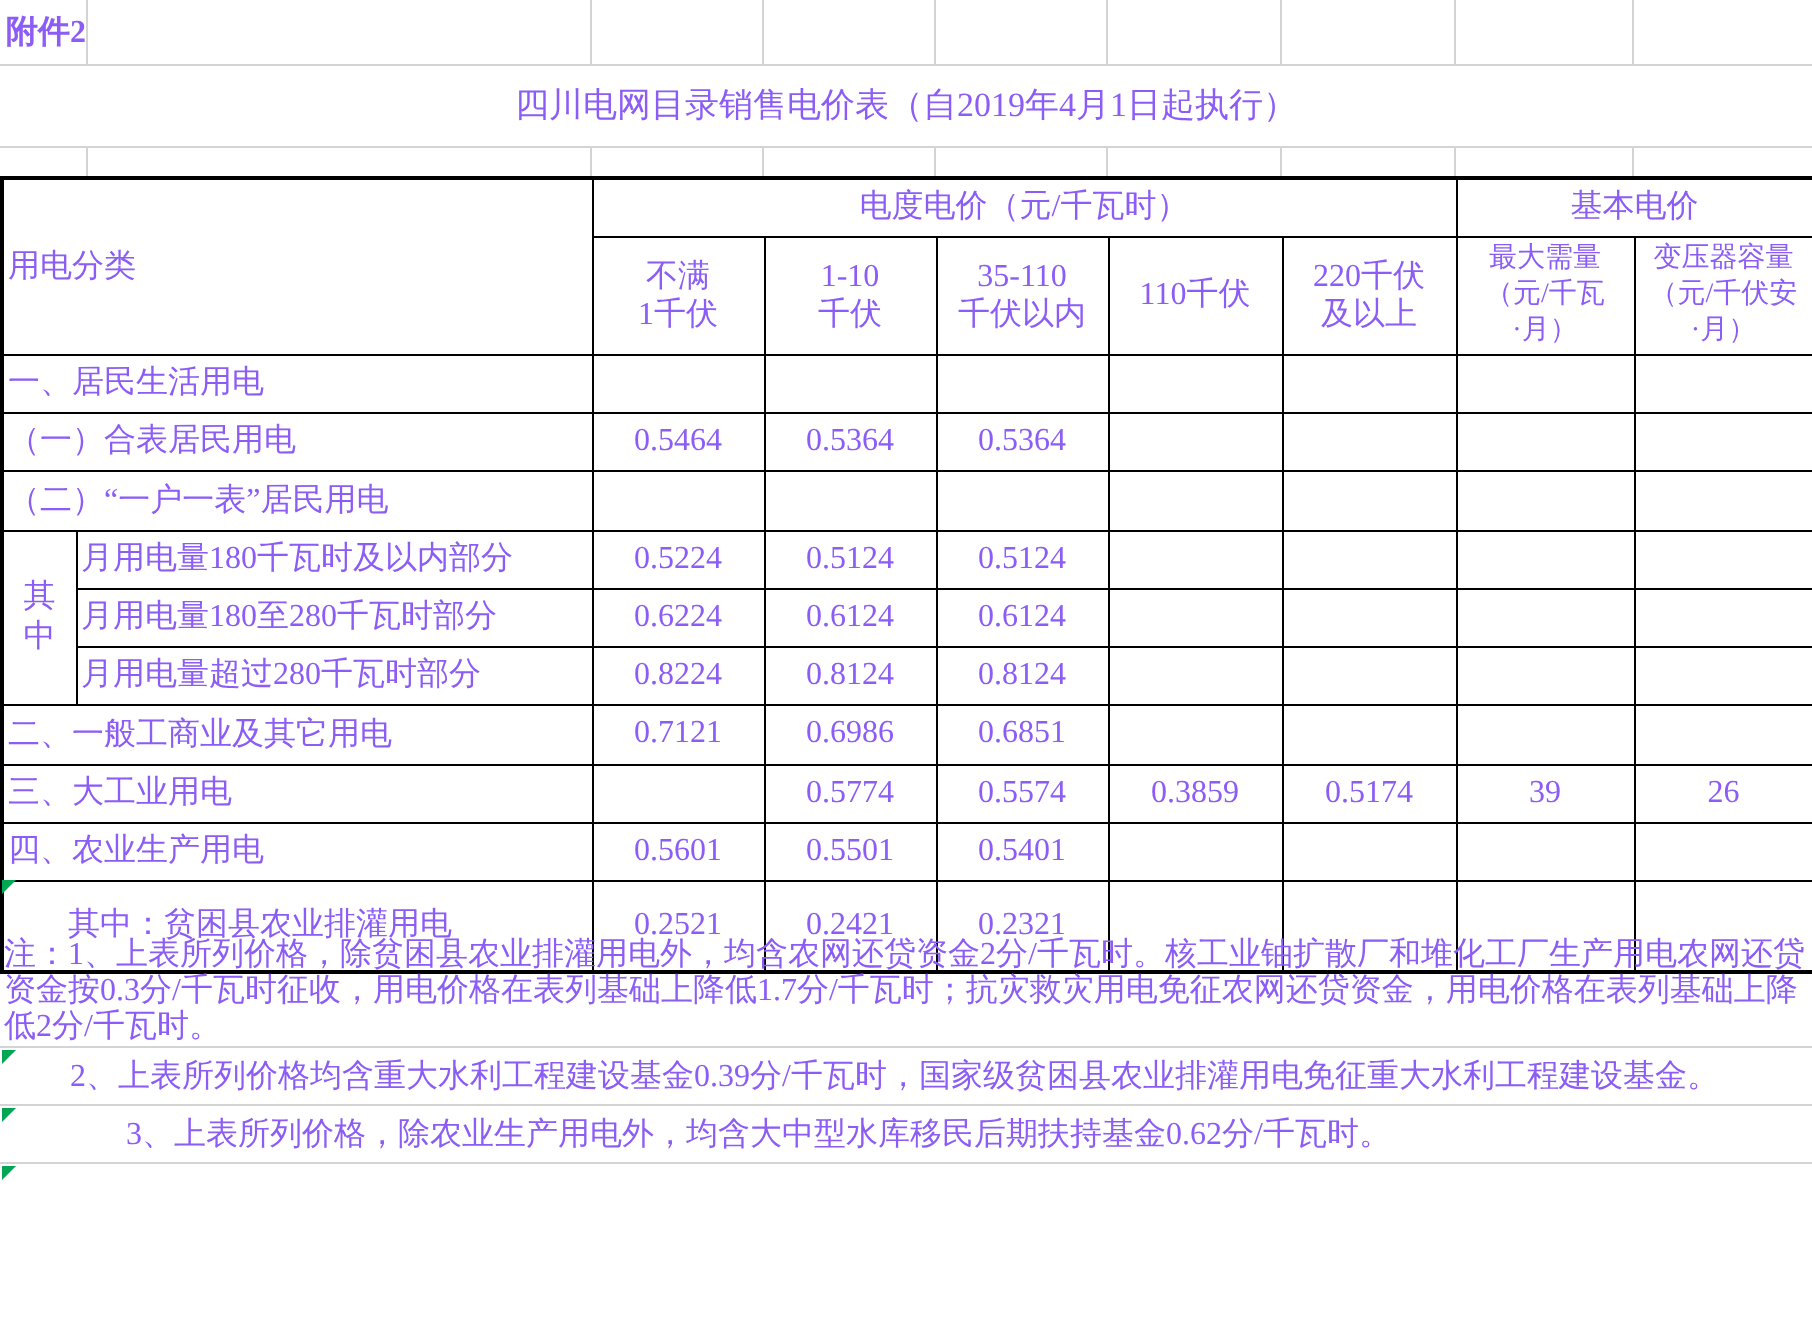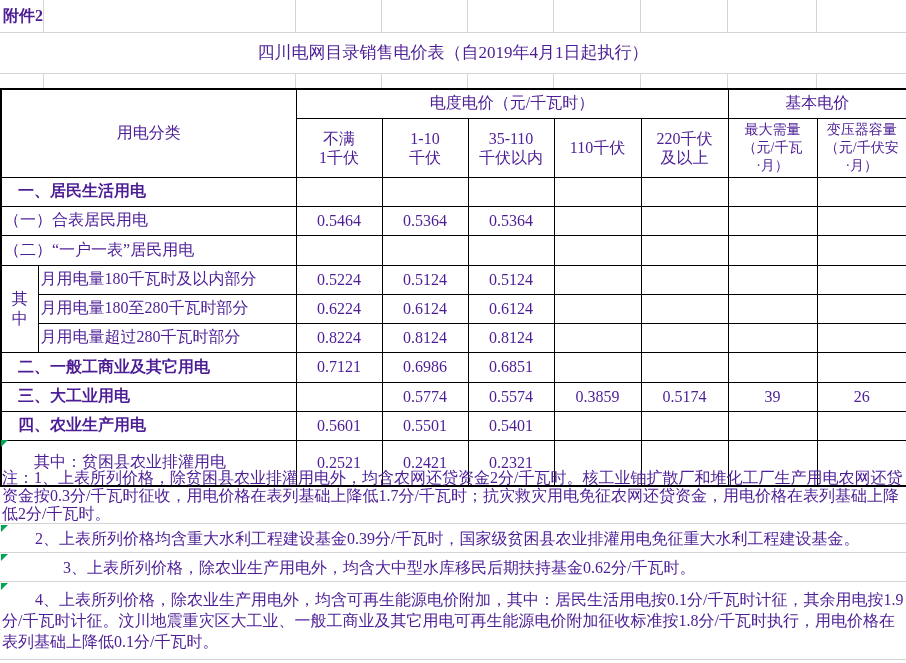--- a/index.html
+++ b/index.html
@@ -1,44 +1,44 @@
 <!DOCTYPE html>
 <html><head>
 <meta charset="utf-8">
 <style>
   * { margin:0; padding:0; box-sizing:border-box; }
   html,body { background:#fff; }
   .page {
     position:relative; width:906px; height:663px; background:#ffffff;
-    font-family:"Liberation Serif","DejaVu Serif",serif; color:#4c1d95;
+    font-family:"Liberation Serif","DejaVu Serif",serif; color:#8b5cf6;
     overflow:hidden;
   }
   
   .grid-row { position:absolute; left:0; width:906px; }
   .row1 { top:0; height:33px; border-bottom:1px solid #d4d4d4; }
   .row3 { top:73px; height:15px; border-top:1px solid #d4d4d4; }
   .vl { position:absolute; top:0; bottom:0; width:1px; background:#d4d4d4; }
   .attach { position:absolute; left:3px; top:6px; font-weight:bold; font-size:16px; }
   .title-row { position:absolute; top:33px; left:0; width:906px; height:40px;
     text-align:center; line-height:40px; font-weight:normal; font-size:17px; }
   
   table.price-table {
     position:absolute; top:88px; left:0; width:906px;
     border-collapse:collapse; table-layout:fixed;
     border:2px solid #000; font-size:16px;
   }
   table.price-table td {
     border:1px solid #000; overflow:hidden; padding:0 2px; vertical-align:middle;
   }
-  td.cat { text-align:center; font-size:16px; }
+  td.cat { font-size:16px; }
   td.ghead { text-align:center; height:29px; white-space:pre-line; }
   td.chead { text-align:center; height:59px; white-space:pre-line; line-height:19px; }
   td.chead.small { font-size:14px; line-height:18px; }
   td.lbl { text-align:left; padding-left:3px; white-space:nowrap; }
-  td.lbl.bold { font-weight:bold; padding-left:16px; }
+  td.lbl.bold { font-weight:normal; padding-left:2px; }
   td.lbl.indent { padding-left:32px; }
   td.side { text-align:center; white-space:pre-line; line-height:20px; }
   td.val { text-align:center; }
   
   .notes { position:absolute; top:468px; left:0; width:906px; font-size:16px; }
   .note { width:906px; border-bottom:1px solid #d4d4d4; display:flex; align-items:center; overflow:hidden; }
   .note p { margin:0; padding:0 2px; width:100%; }
   .note.n1 { height:56px; line-height:18px; }
   .note.n2 { height:29px; line-height:19px; }
   .note.n3 { height:29px; line-height:19px;padding-left:28px; }
@@ -224,23 +224,20 @@
   <div class="notes">
     <div class="note n1">
       <p>注：1、上表所列价格，除贫困县农业排灌用电外，均含农网还贷资金2分/千瓦时。核工业铀扩散厂和堆化工厂生产用电农网还贷资金按0.3分/千瓦时征收，用电价格在表列基础上降低1.7分/千瓦时；抗灾救灾用电免征农网还贷资金，用电价格在表列基础上降低2分/千瓦时。</p>
     </div>
     <div class="note n2">
       <p>2、上表所列价格均含重大水利工程建设基金0.39分/千瓦时，国家级贫困县农业排灌用电免征重大水利工程建设基金。</p>
     </div>
     <div class="note n3">
       <p>3、上表所列价格，除农业生产用电外，均含大中型水库移民后期扶持基金0.62分/千瓦时。</p>
     </div>
-    <div class="note n4">
-      <p>4、上表所列价格，除农业生产用电外，均含可再生能源电价附加，其中：居民生活用电按0.1分/千瓦时计征，其余用电按1.9分/千瓦时计征。汶川地震重灾区大工业、一般工商业及其它用电可再生能源电价附加征收标准按1.8分/千瓦时执行，用电价格在表列基础上降低0.1分/千瓦时。</p>
-    </div>
   </div>
 
   <i class="tri" style="top:440px"></i>
   <i class="tri" style="top:525px"></i>
   <i class="tri" style="top:554px"></i>
   <i class="tri" style="top:583px"></i>
 
 </div>
 
 </body></html>

